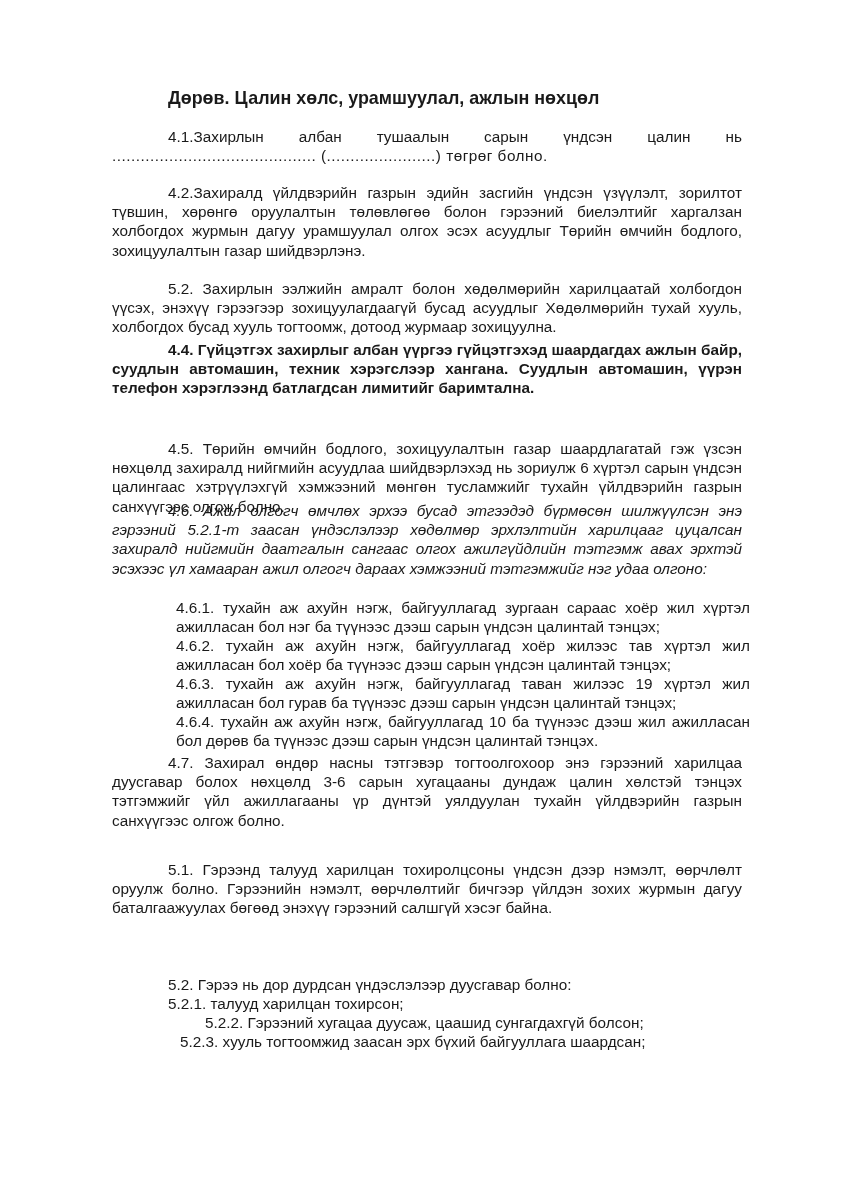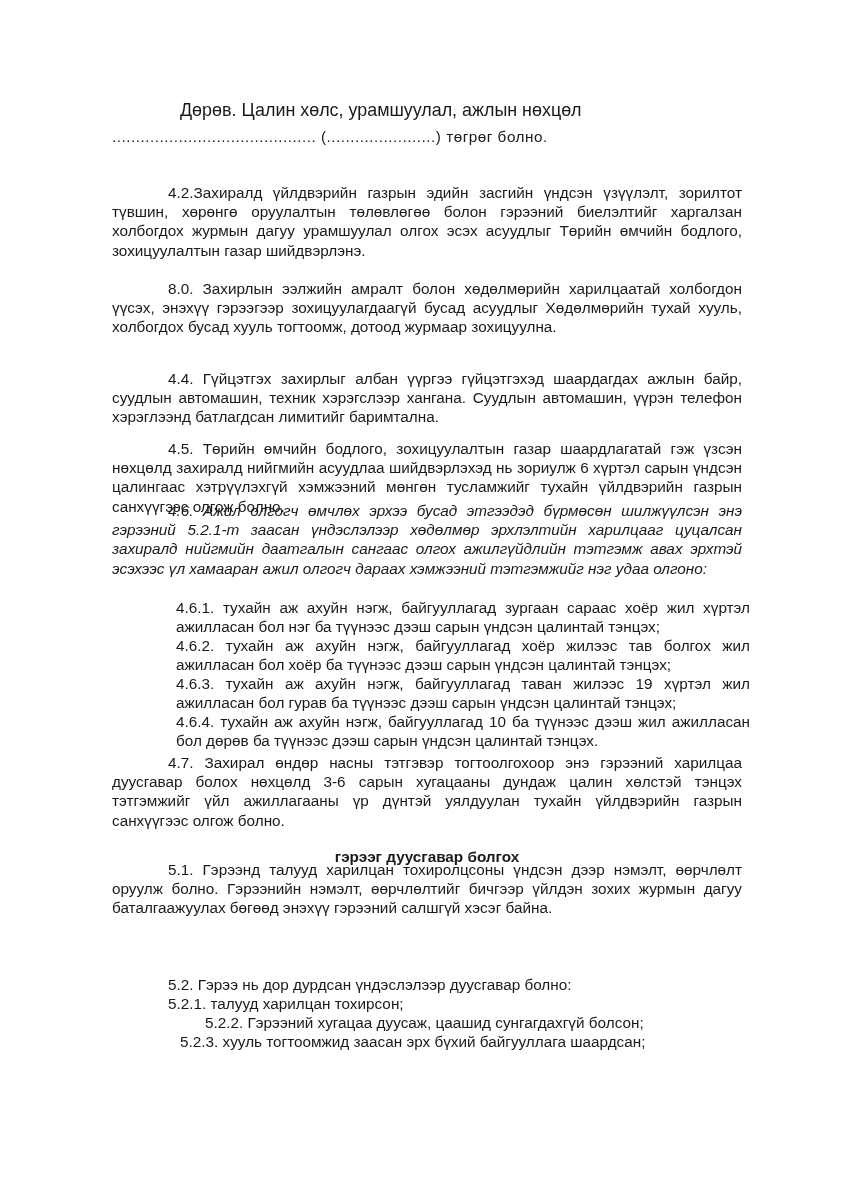--- a/index.html
+++ b/index.html
@@ -5,21 +5,21 @@
     html, body { margin: 0; padding: 0; background: #ffffff; }
     body {
       width: 848px; height: 1200px; position: relative; overflow: hidden;
       font-family: "Liberation Sans", sans-serif; color: #1a1a1a;
     }
     .page {
       position: absolute; left: 112px; top: 0; width: 630px;
       font-size: 15.3px; line-height: 19.2px;
     }
     .heading {
-      font-weight: normal; margin: 12px; position: absolute; left: 56px; top: 89px;
+      font-weight: bold; margin: 0; position: absolute; left: 56px; top: 89px;
       white-space: nowrap;
       text-align: right;
     }
     .heading-center {
       font-weight: bold; text-align: center; position: absolute; left: 0; width: 630px;
       top: 847px; line-height: 19px;
     }
     .para {
       position: absolute; left: 0; width: 630px; text-align: justify; margin: 0;
     }
@@ -32,42 +32,50 @@
     .dots { letter-spacing: 0.5px; }
   </style>
 </head>
 <body>
 
 <div class="page">
 
   <h3 class="heading">Дөрөв. Цалин хөлс, урамшуулал, ажлын нөхцөл</h3>
 
   <div class="para" style="top:127px;">
+    <div class="row-spread">
+      <span>4.1.Захирлын</span>
+      <span>албан</span>
+      <span>тушаалын</span>
+      <span>сарын</span>
+      <span>үндсэн</span>
+      <span>цалин</span>
+      <span>нь</span>
+    </div>
     <div class="dots">........................................... (.......................)  төгрөг болно.</div>
   </div>
 
   <p class="para" style="top:183px; text-indent:56px;">4.2.Захиралд үйлдвэрийн газрын эдийн засгийн үндсэн үзүүлэлт, зорилтот түвшин, хөрөнгө оруулалтын төлөвлөгөө болон гэрээний биелэлтийг харгалзан холбогдох журмын дагуу урамшуулал олгох эсэх асуудлыг Төрийн өмчийн бодлого, зохицуулалтын газар шийдвэрлэнэ.</p>
 
-  <p class="para" style="top:279px; text-indent:56px;">8.0. Захирлын ээлжийн амралт болон хөдөлмөрийн харилцаатай холбогдон үүсэх, энэхүү гэрээгээр зохицуулагдаагүй бусад асуудлыг Хөдөлмөрийн тухай хууль, холбогдох бусад хууль тогтоомж, дотоод журмаар зохицуулна.</p>
+  <p class="para" style="top:279px; text-indent:56px;">5.2. Захирлын ээлжийн амралт болон хөдөлмөрийн харилцаатай холбогдон үүсэх, энэхүү гэрээгээр зохицуулагдаагүй бусад асуудлыг Хөдөлмөрийн тухай хууль, холбогдох бусад хууль тогтоомж, дотоод журмаар зохицуулна.</p>
 
-  <p class="para" style="top:369px; text-indent:56px;">4.4. Гүйцэтгэх захирлыг албан үүргээ гүйцэтгэхэд шаардагдах ажлын байр, суудлын автомашин, техник хэрэгслээр хангана. Суудлын автомашин, үүрэн телефон хэрэглээнд батлагдсан лимитийг баримтална.</p>
+  <p class="para" style="top:340px; text-indent:56px;font-weight:bold;">4.4. Гүйцэтгэх захирлыг албан үүргээ гүйцэтгэхэд шаардагдах ажлын байр, суудлын автомашин, техник хэрэгслээр хангана. Суудлын автомашин, үүрэн телефон хэрэглээнд батлагдсан лимитийг баримтална.</p>
 
   <p class="para" style="top:418px; text-indent:56px;margin-top:21px;">4.5. Төрийн өмчийн бодлого, зохицуулалтын газар шаардлагатай гэж үзсэн нөхцөлд захиралд нийгмийн асуудлаа шийдвэрлэхэд нь зориулж 6 хүртэл сарын үндсэн цалингаас хэтрүүлэхгүй хэмжээний мөнгөн тусламжийг тухайн үйлдвэрийн газрын санхүүгээс олгож болно.</p>
 
   <p class="para" style="top:501px; text-indent:56px;font-style:italic;">4.6. Ажил олгогч өмчлөх эрхээ бусад этгээдэд бүрмөсөн шилжүүлсэн энэ гэрээний 5.2.1-т заасан үндэслэлээр хөдөлмөр эрхлэлтийн харилцааг цуцалсан захиралд нийгмийн даатгалын сангаас олгох ажилгүйдлийн тэтгэмж авах эрхтэй эсэхээс үл хамааран ажил олгогч дараах хэмжээний тэтгэмжийг нэг удаа олгоно:</p>
 
   <p class="list-line" style="top:590px;">4.6.1. тухайн аж ахуйн нэгж, байгууллагад зургаан сараас хоёр жил хүртэл ажилласан бол нэг ба түүнээс дээш сарын үндсэн цалинтай тэнцэх;</p>
-  <p class="list-line" style="top:628px;">4.6.2. тухайн аж ахуйн нэгж, байгууллагад хоёр жилээс тав болгох жил ажилласан бол хоёр ба түүнээс дээш сарын үндсэн цалинтай тэнцэх;</p>
+  <p class="list-line" style="top:628px;">4.6.2. тухайн аж ахуйн нэгж, байгууллагад хоёр жилээс тав хүртэл жил ажилласан бол хоёр ба түүнээс дээш сарын үндсэн цалинтай тэнцэх;</p>
   <p class="list-line" style="top:666px;">4.6.3. тухайн аж ахуйн нэгж, байгууллагад таван жилээс 19 хүртэл жил ажилласан бол гурав ба түүнээс дээш сарын үндсэн цалинтай тэнцэх;</p>
   <p class="list-line" style="top:704px;">4.6.4. тухайн аж ахуйн нэгж, байгууллагад 10 ба түүнээс дээш жил ажилласан бол дөрөв ба түүнээс дээш сарын үндсэн цалинтай тэнцэх.</p>
 
   <p class="para" style="top:753px; text-indent:56px;">4.7. Захирал өндөр насны тэтгэвэр тогтоолгохоор энэ гэрээний харилцаа дуусгавар болох нөхцөлд 3-6 сарын хугацааны дундаж цалин хөлстэй тэнцэх тэтгэмжийг үйл ажиллагааны үр дүнтэй уялдуулан тухайн үйлдвэрийн газрын санхүүгээс олгож болно.</p>
 
   <div class="heading-center">
-    <div>гэрээг дуусгавар болгох</div>
   </div>
 
   <p class="para" style="top:860px; text-indent:56px;">5.1. Гэрээнд талууд харилцан тохиролцсоны үндсэн дээр нэмэлт, өөрчлөлт оруулж болно. Гэрээнийн нэмэлт, өөрчлөлтийг бичгээр үйлдэн зохих журмын дагуу баталгаажуулах бөгөөд энэхүү гэрээний салшгүй хэсэг байна.</p>
 
   <p class="list-plain" style="top:975px;">5.2. Гэрээ нь дор дурдсан үндэслэлээр дуусгавар болно:</p>
   <p class="list-plain" style="top:994px;">5.2.1. талууд харилцан тохирсон;</p>
   <p class="list-plain" style="top:1013px;margin-left:37px;">5.2.2. Гэрээний хугацаа дуусаж, цаашид сунгагдахгүй болсон;</p>
   <p class="list-plain" style="top:1032px;margin-left:12px;">5.2.3. хууль тогтоомжид заасан эрх бүхий байгууллага шаардсан;</p>
 
 </div>

